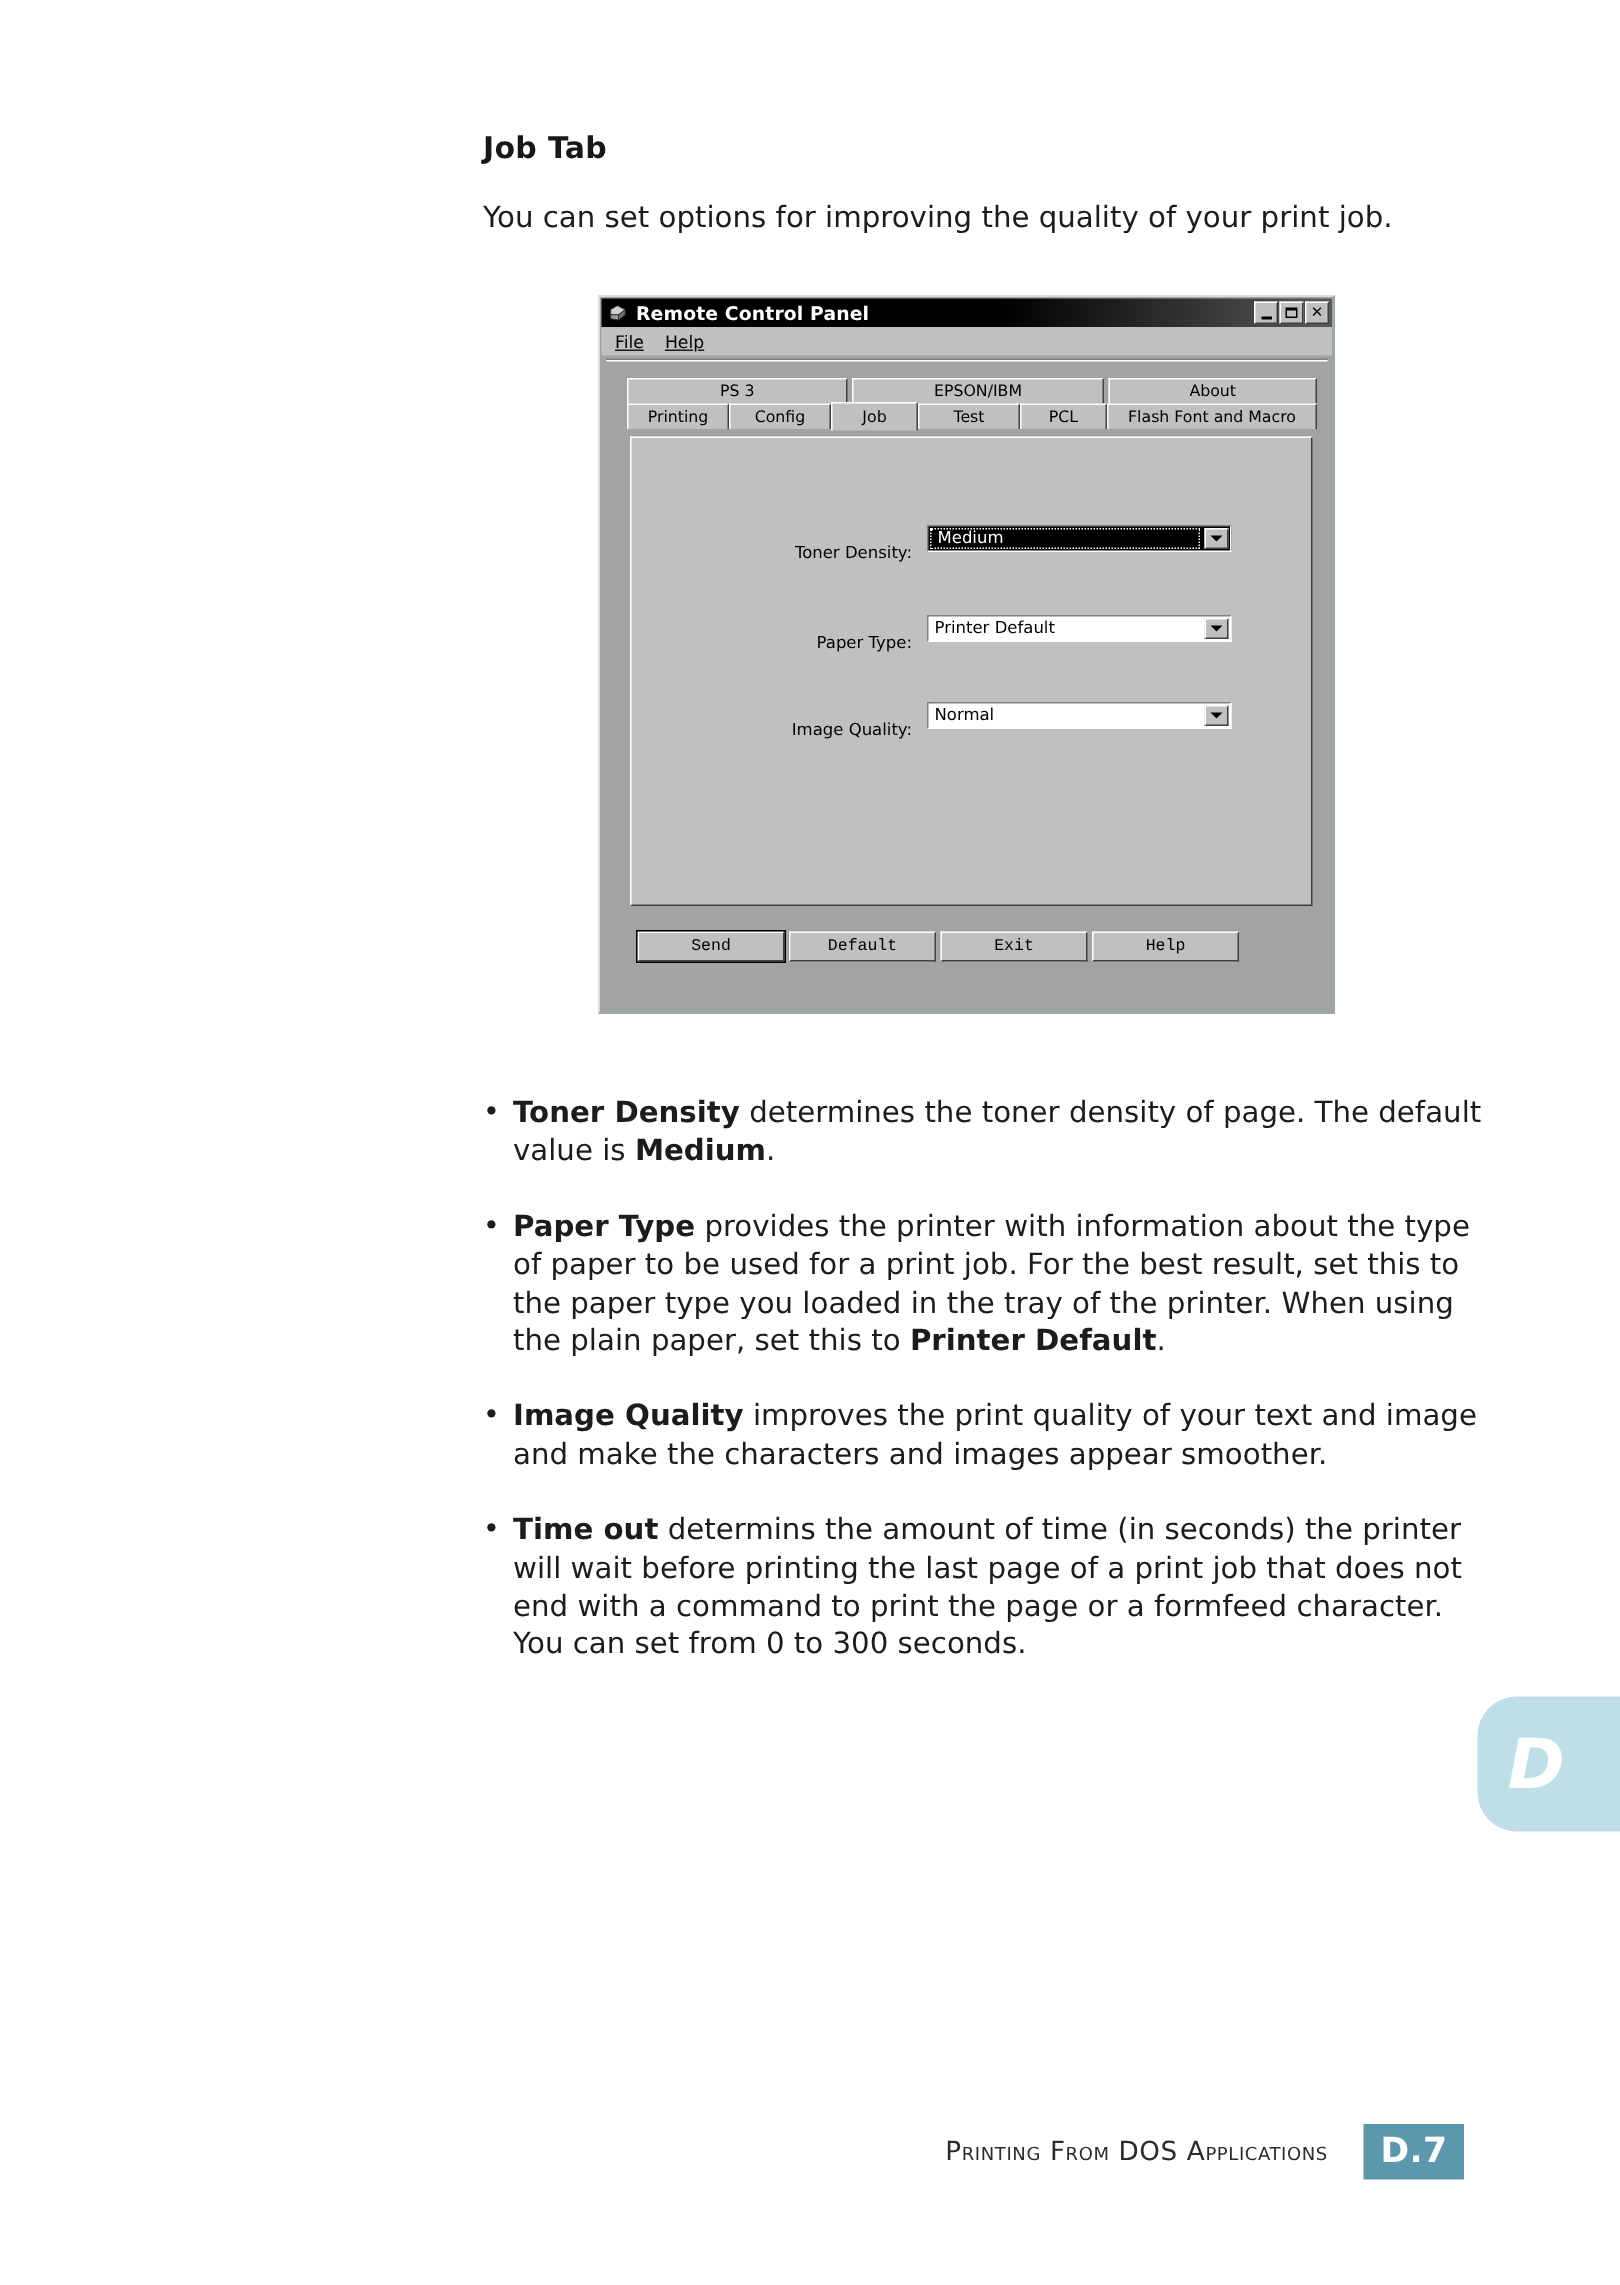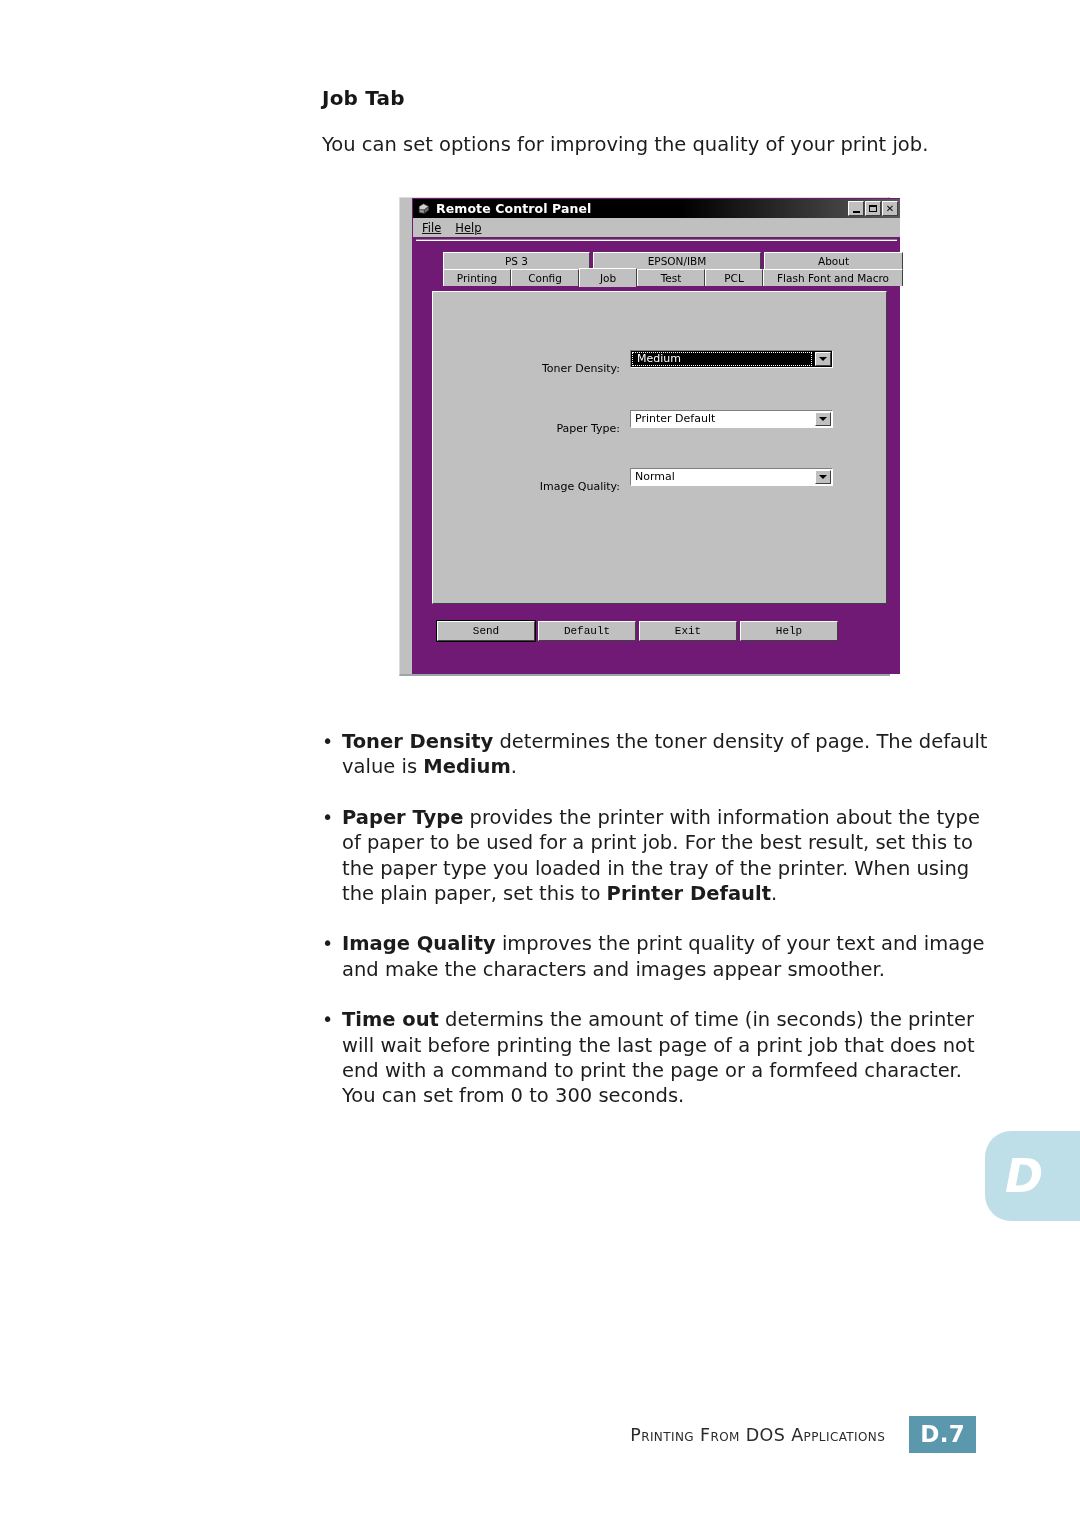--- a/index.html
+++ b/index.html
@@ -116,25 +116,25 @@
     height: 479px;
     background: #c0c0c0;
     box-sizing: border-box;
     border-top: 1px solid #dcdcdc;
     border-left: 1px solid #dcdcdc;
     border-right: 2px solid #9aa8a8;
     border-bottom: 2px solid #9aa8a8;
   }
   .rcp-inner {
     position: absolute;
-    left: 12px; top: 0;
+    left: 0; top: 0;
     width: 100%;
     height: 100%;
     box-sizing: border-box;
-    background: #701a75;
+    background: #a3a3a3;
   }
 
   
   .titlebar {
     position: absolute;
     left: 1px; top: 1px;
     width: 487px;
     height: 19px;
     background: linear-gradient(to right, #000000 0%, #000000 55%, #5a5a5a 100%);
     display: flex;
@@ -222,21 +222,20 @@
     border-bottom: 1px solid #ffffff;
     box-sizing: border-box;
   }
 
   
   .tabs-area {
     position: absolute;
     left: 18px;
     top: 54px;
     width: 460px;
-    margin-left: 13px;
   }
   .tab-row {
     display: flex;
     height: 17px;
   }
   .tab-row.row1 { margin-bottom: 0px; }
   .tab {
     background: #c0c0c0;
     border-top: 1px solid #ffffff;
     border-left: 1px solid #ffffff;

